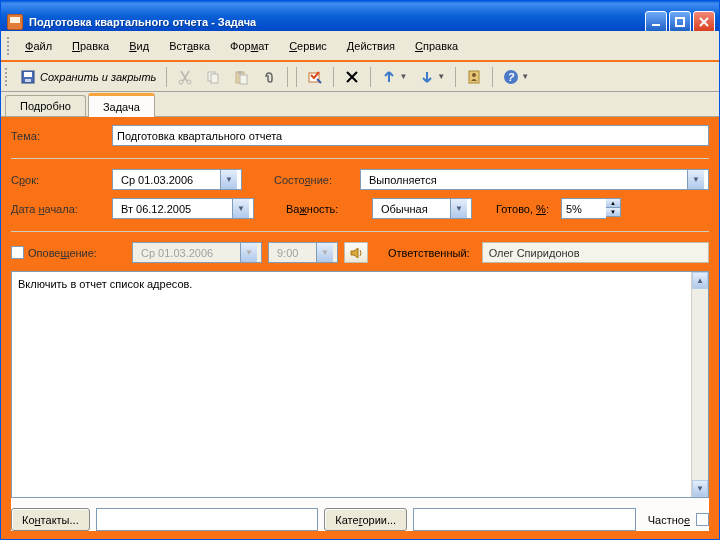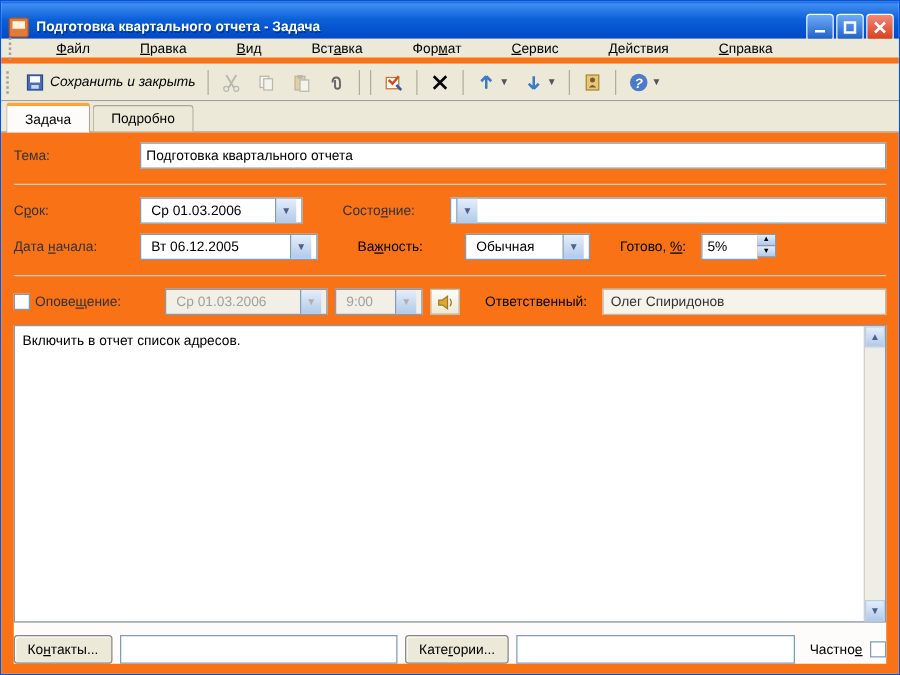--- a/index.html
+++ b/index.html
@@ -9,21 +9,21 @@
 
 .titlebar { background: linear-gradient(to bottom, #0a5fd6 0%, #3f8cf3 8%, #0a5fd6 50%, #0048c8 100%); height: 30px; display: flex; align-items: center; padding: 12px 4px 0 6px; color: #fff; font-weight: bold; font-size: 13px; }
 .titlebar .appicon { width: 16px; height: 16px; background: #e27a3a; border: 1px solid #b45a1f; margin-right: 6px; border-radius: 2px; position: relative; }
 .titlebar .appicon::after { content: ""; position: absolute; top: 2px; left: 2px; width: 10px; height: 6px; background: #fff3de; }
 .titlebar .title { flex: 1; text-shadow: 1px 1px 0 rgba(0,0,0,0.3); }
 .winbtns { display: flex; gap: 2px; }
 .winbtn { width: 22px; height: 22px; background: linear-gradient(to bottom, #6eaaf8, #1b5fc6); border: 1px solid #fff; border-radius: 3px; display: flex; align-items: center; justify-content: center; color: #fff; font-weight: bold; font-size: 12px; cursor: pointer; }
 .winbtn.close { background: linear-gradient(to bottom, #f38877, #d83b1b); }
 .winbtn svg { width: 12px; height: 12px; }
 
-.menubar { background: #ece9d8; height: 20px; display: flex; align-items: center; padding: 0 6px; border-bottom: 5px solid #f97316; gap: 20px; }
+.menubar { background: #ece9d8; height: 31px; display: flex; align-items: center; padding: 0 6px; border-bottom: 2px solid #f97316; }
 .menubar .menuitem { padding: 3px 10px; cursor: pointer; }
 .menubar .menuitem .ul { text-decoration: underline; }
 .menu-handle { width: 5px; height: 18px; margin-right: 3px; border-left: 2px dotted #a0a0a0; }
 
 .toolbar { background: #ece9d8; height: 30px; display: flex; align-items: center; padding: 0 4px; border-bottom: 1px solid #a0a0a0; gap: 2px; font-style: italic; }
 .tbtn { height: 24px; min-width: 24px; display: flex; align-items: center; justify-content: center; padding: 0 4px; border: 1px solid transparent; cursor: pointer; }
 .tbtn.disabled { opacity: 0.5; cursor: default; }
 .tsep { width: 1px; height: 20px; background: #b0aea0; margin: 0 3px; }
 .tbtn .lbl { margin-left: 4px; }
 .icon16 { width: 16px; height: 16px; display: inline-block; }
@@ -186,40 +186,41 @@
     <div class="tbtn">
         <span class="icon16"><svg viewBox="0 0 16 16">
             <circle cx="8" cy="8" r="7" fill="#4a7ac8"></circle>
             <text x="8" y="12" text-anchor="middle" fill="#fff" font-size="11" font-weight="bold">?</text>
           </svg></span>
         <span class="dd-arrow">▼</span>
       </div>
   </div>
 
   <div class="tabstrip">
+    <div class="tab">Подробно</div>
     <div class="tab active">Задача</div>
-    <div class="tab">Подробно</div>
   </div>
 
   <div class="form-area">
     <div class="row">
       <div class="lblcell">Тема:</div>
       <input type="text" class="wide" value="Подготовка квартального отчета" style="">
     </div>
     <div class="hr"></div>
 
     <div class="row">
       <div class="lblcell"><span>С</span><span style="text-decoration:underline">р</span><span>ок:</span></div>
       <div class="combo" style="width:130px">
         <div class="val">Ср 01.03.2006</div>
           <div class="btn">▼</div>
       </div>
       <div style="width:20px"></div>
       <div class="lblcell" style="width:80px"><span>Состо</span><span style="text-decoration:underline">я</span><span>ние:</span></div>
       <div class="combo" style="flex:1">
+        <div class="val">Выполняется</div>
           <div class="btn">▼</div>
       </div>
     </div>
 
     <div class="row">
       <div class="lblcell"><span>Дата </span><span style="text-decoration:underline">н</span><span>ачала:</span></div>
       <div class="combo" style="width:142px">
         <div class="val">Вт 06.12.2005</div>
           <div class="btn">▼</div>
       </div>

